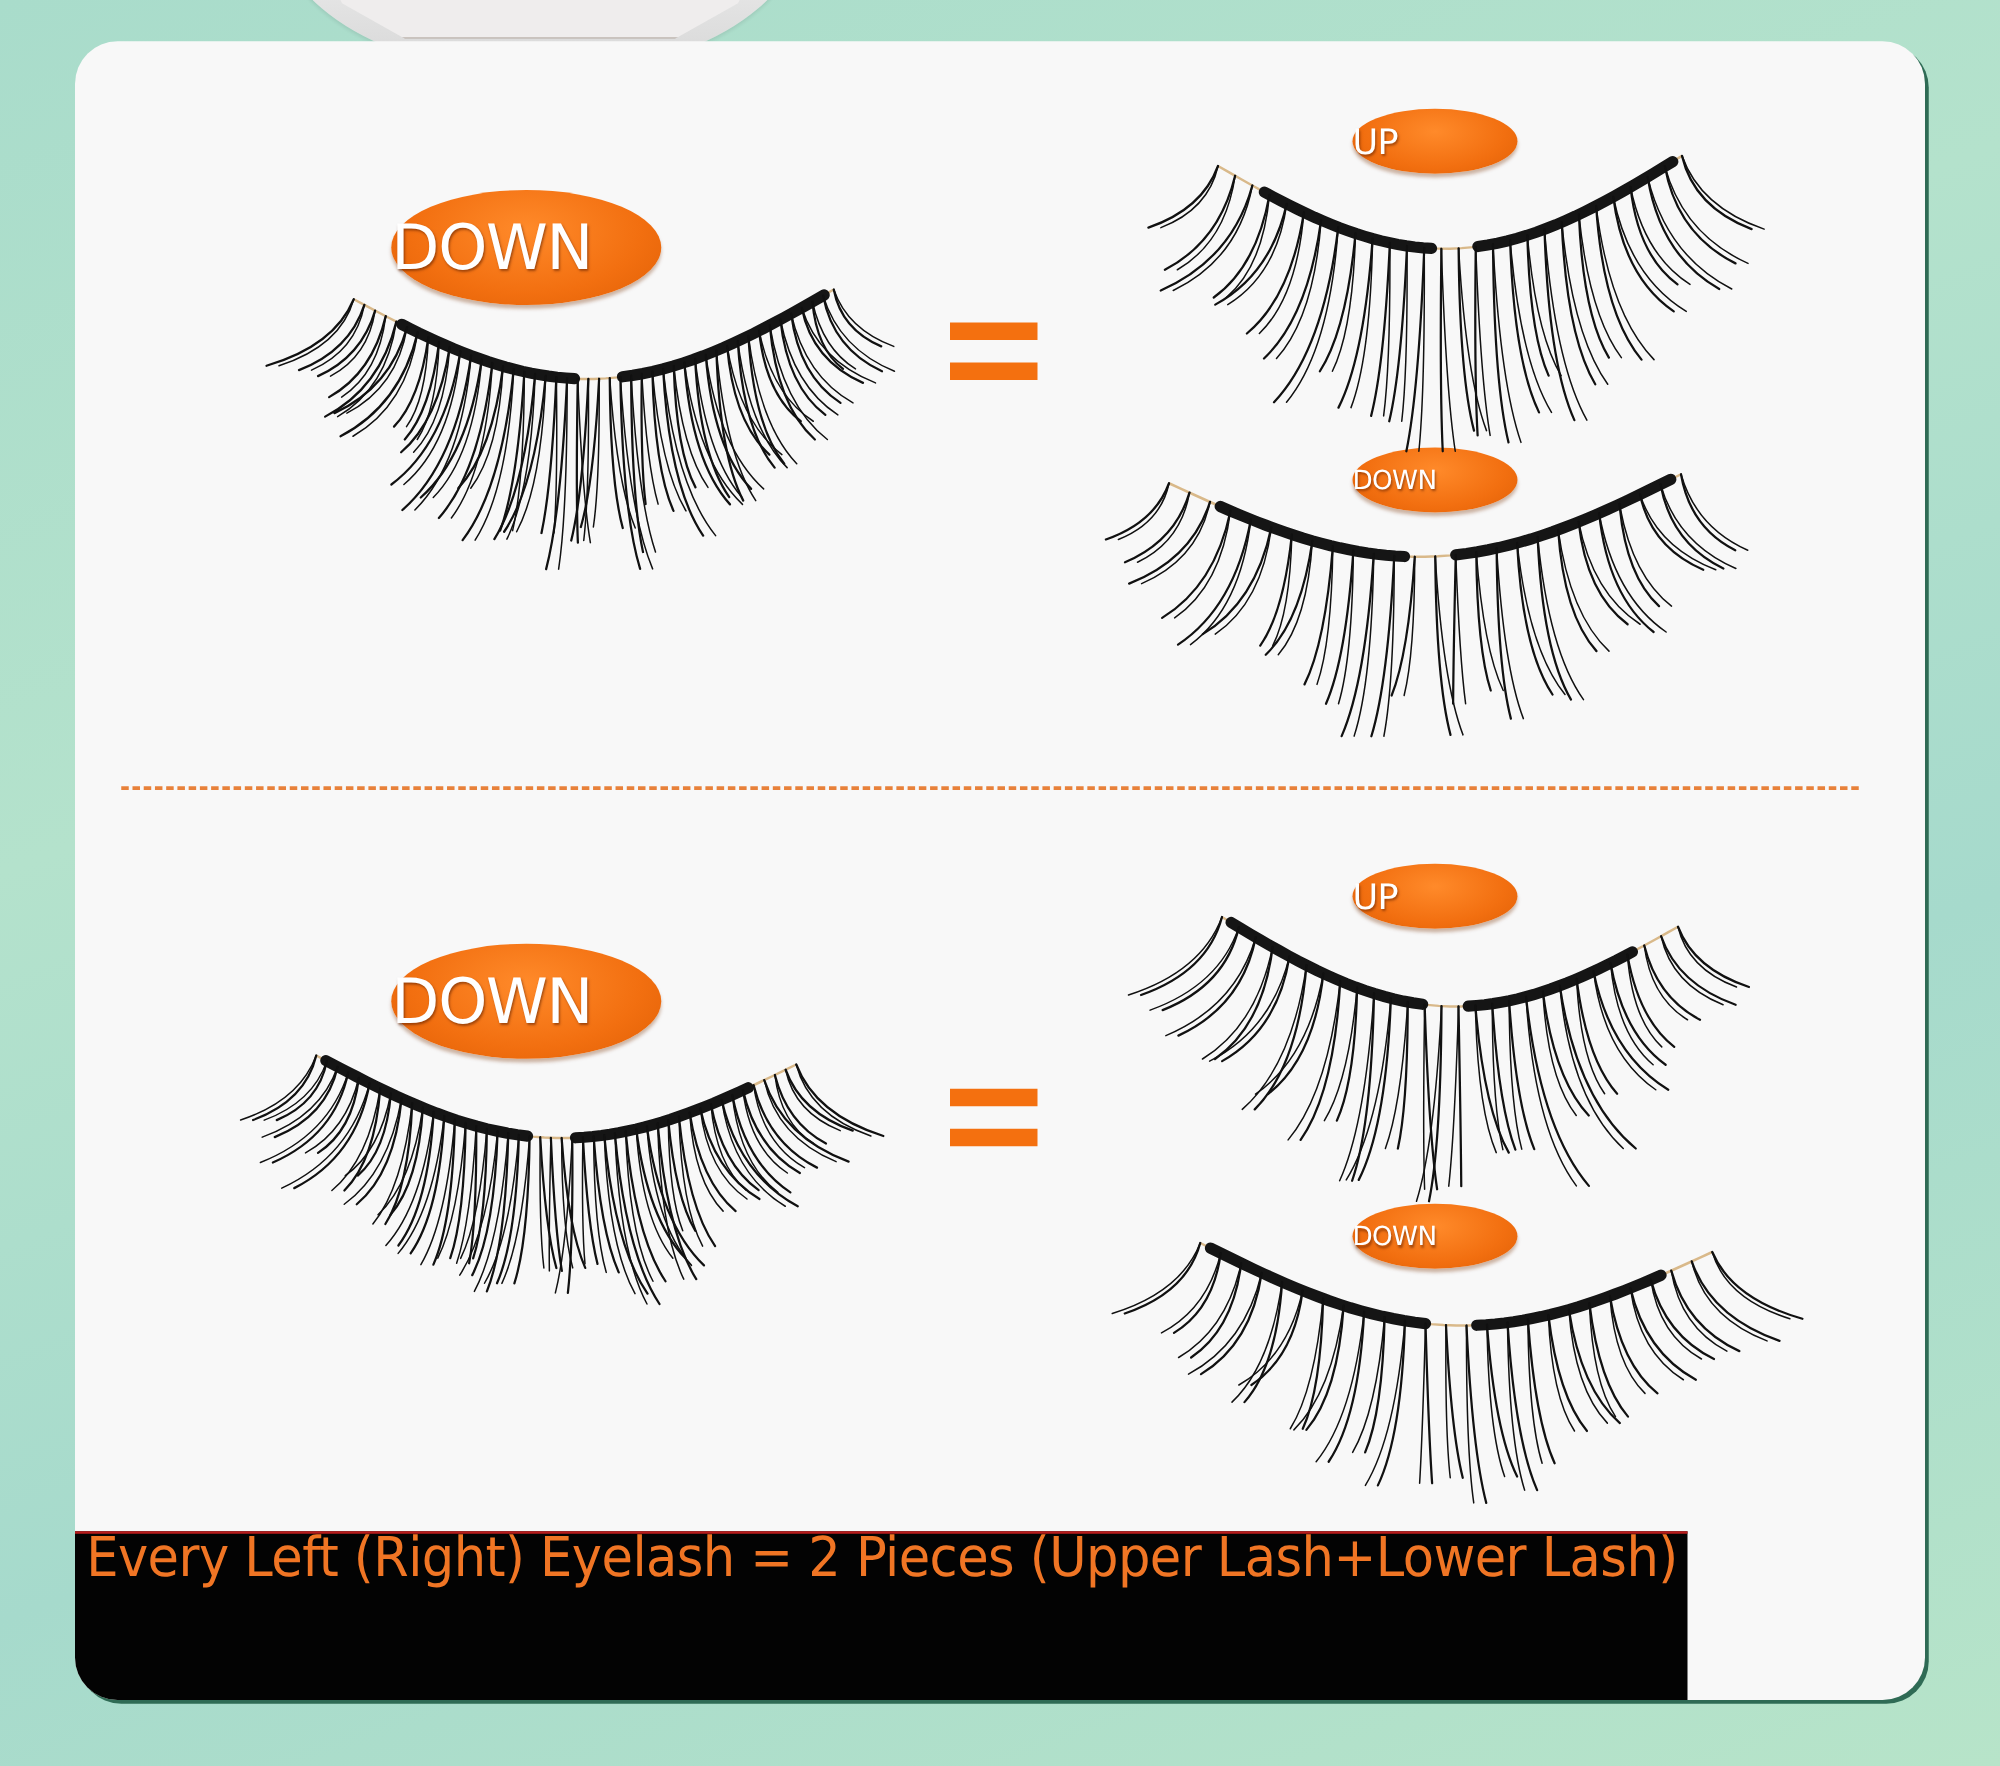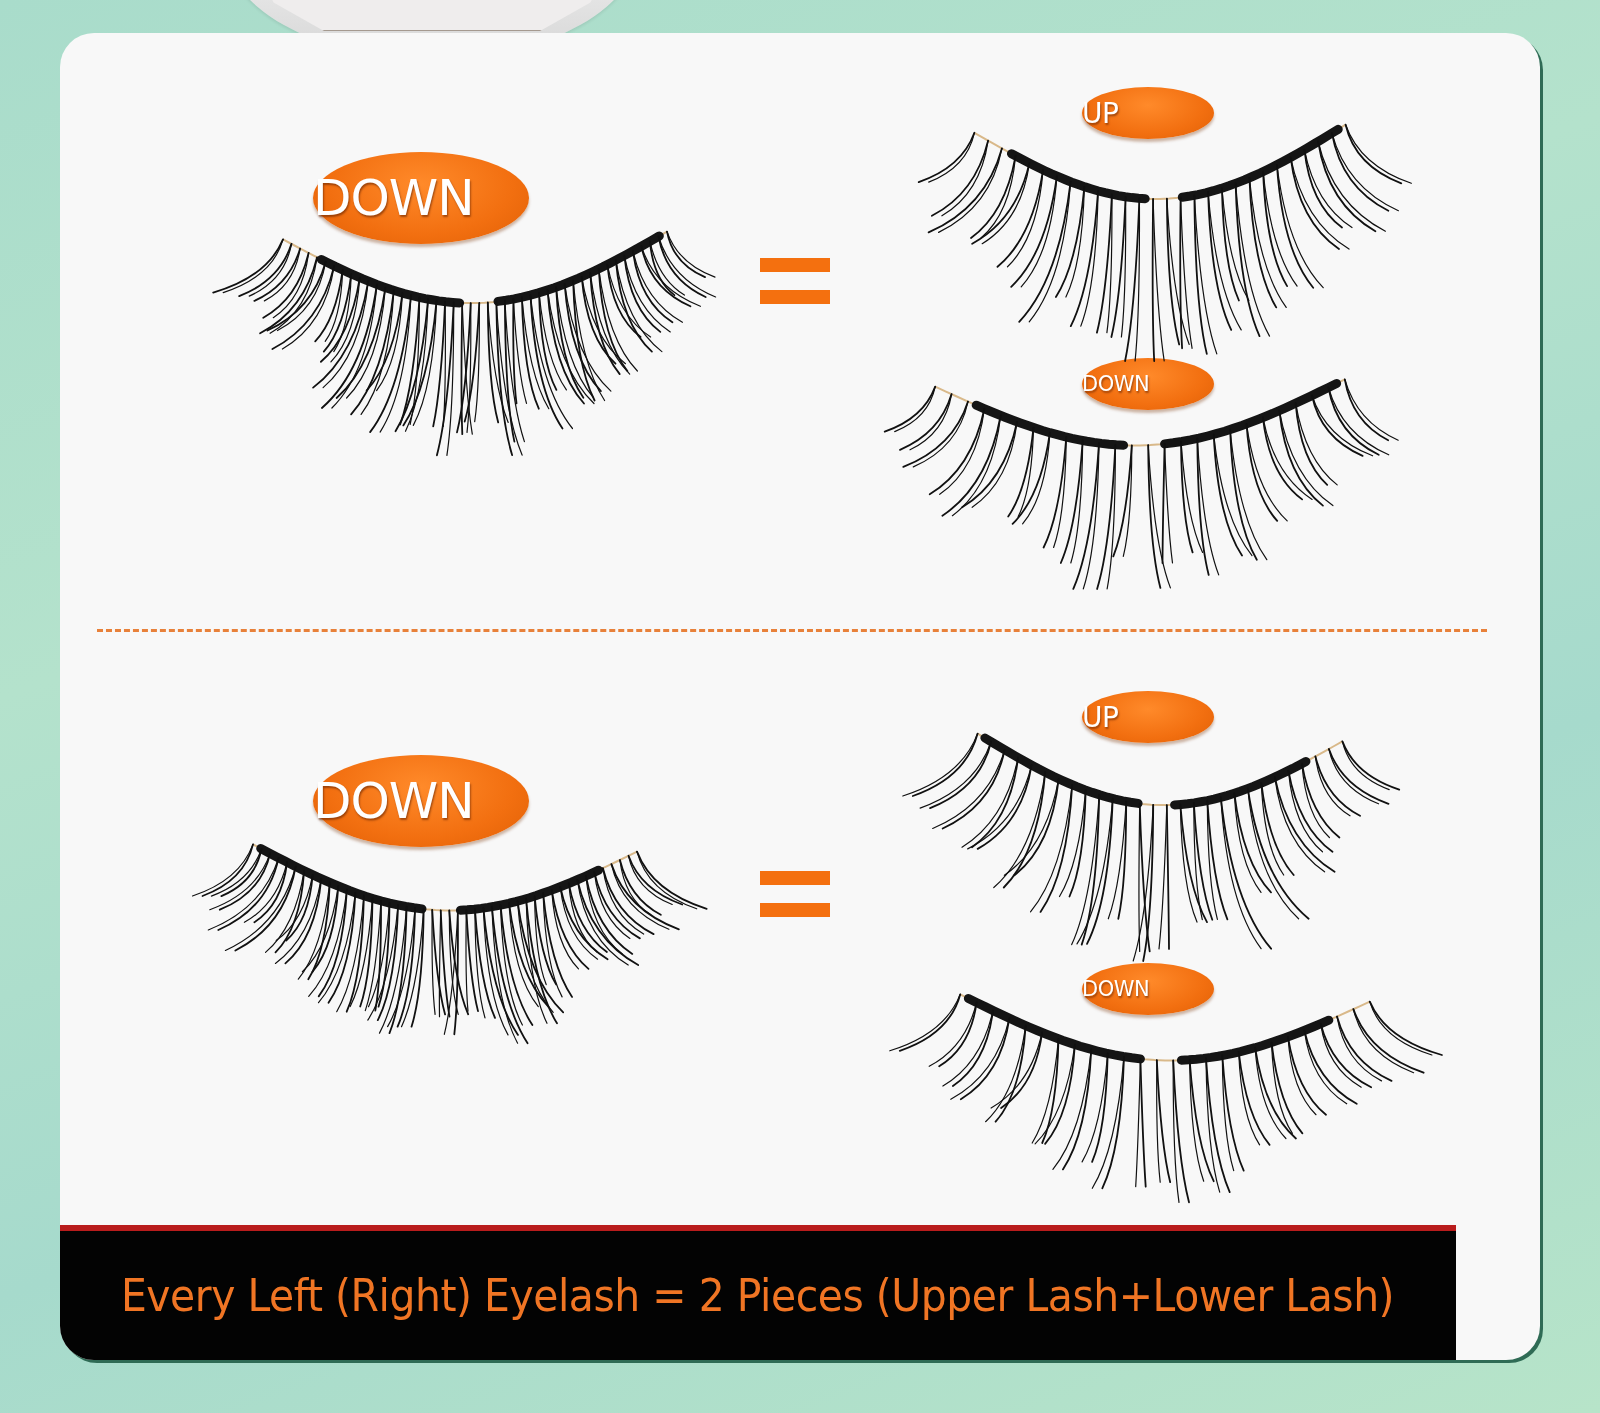--- a/index.html
+++ b/index.html
@@ -38,23 +38,23 @@
   .badge.small.down { font-size: 21px; }
   .equals { position: absolute; width: 70px; height: 46px; }
   .equals .bar { position: absolute; left: 0; width: 70px; height: 14px; background: #f4700f; }
   .equals .bar.t { top: 0; } .equals .bar.b { top: 32px; }
   .divider {
     position: absolute; left: 37px; top: 596px; width: 1390px; height: 0;
     border-top: 3px dashed #e8813a;
   }
   .lash { position: absolute; }
   .footer {
-    position: absolute; left: 0; top: 1192px; width: 1396px; height: 135px;
-    background: #030303; border-top: 6px solid #b91c1c;
-    display: flex; align-items: center; justify-content: center;
+    position: absolute; left: 0; top: 1192px; width: 1290px; height: 135px;
+    background: #030303; border-top: 2px solid #b91c1c;
+    display: flex; justify-content: center;
   }
   .footer-text {
     color: #f07524; font-family: "DejaVu Sans", sans-serif; font-size: 44px;
     letter-spacing: -0.5px; white-space: nowrap; transform: scaleX(0.93);
     margin-top: -6px;
   }
 </style>
 </head>
 <body>
 

